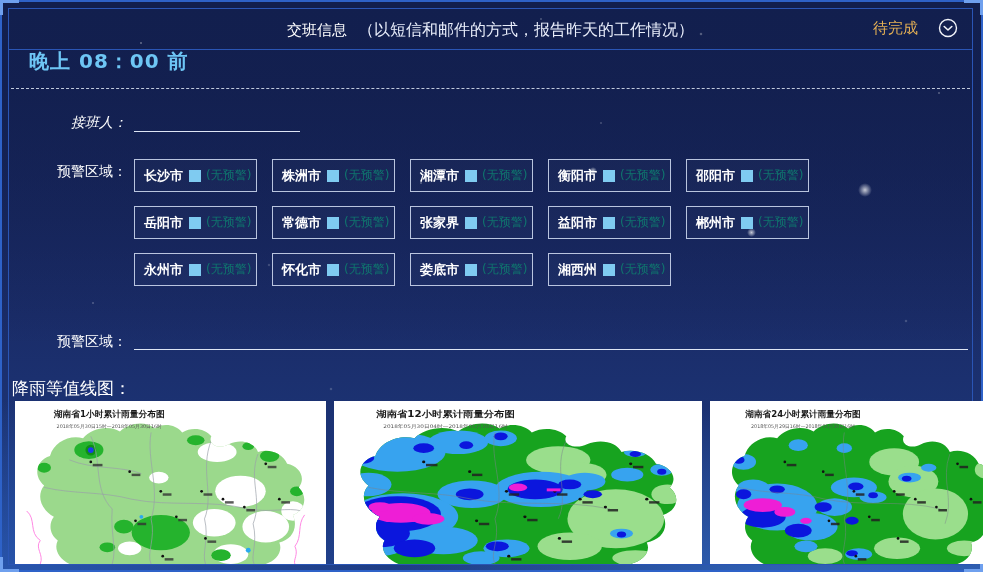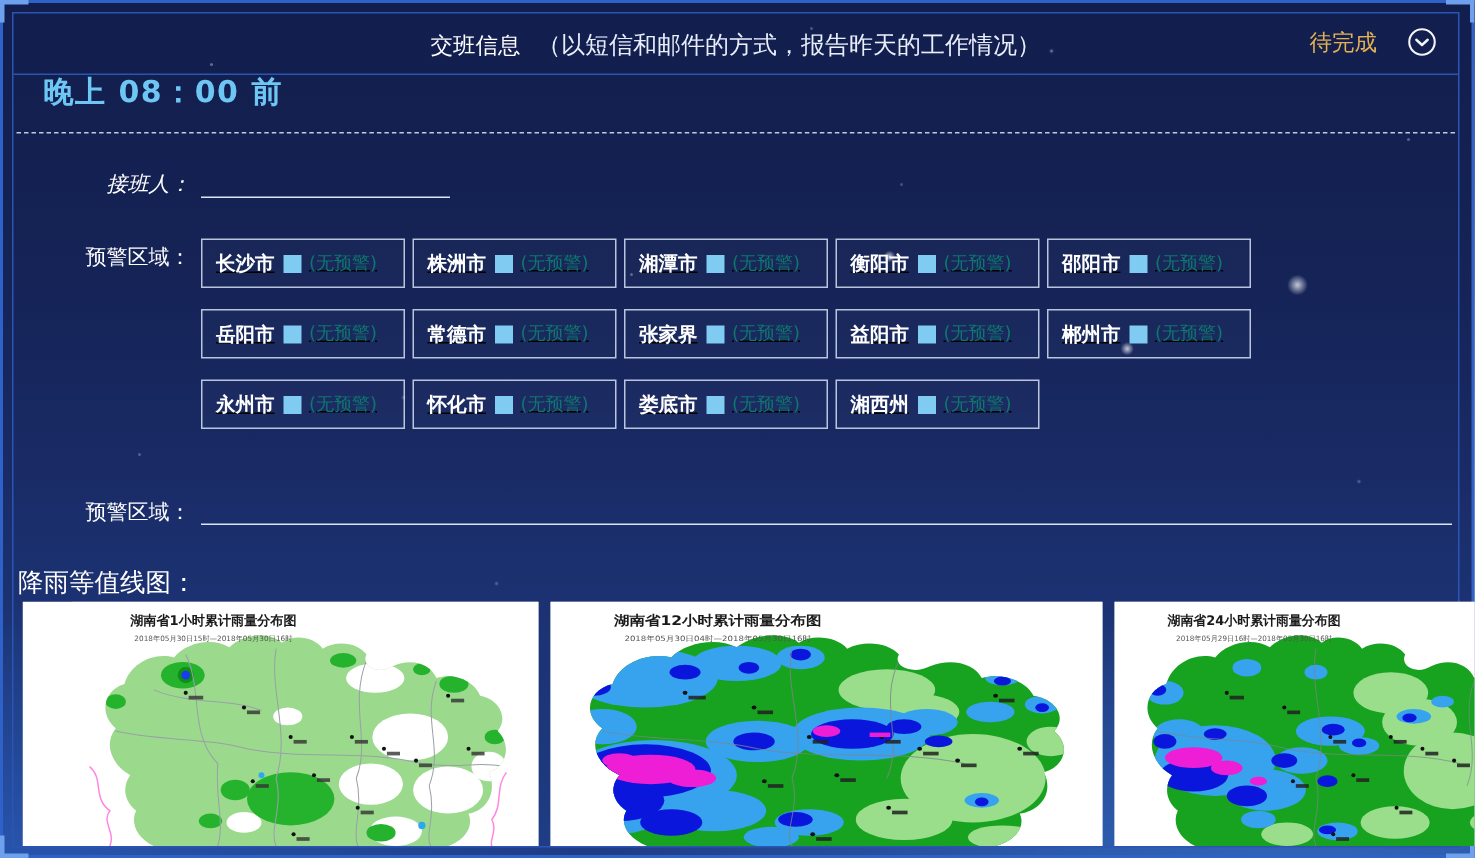--- a/index.html
+++ b/index.html
@@ -43,29 +43,29 @@
   .dashed{position:absolute;left:2px;right:2px;top:79px;border-top:1px dashed rgba(225,232,246,.85);}
   .flabel{position:absolute;left:0;width:118px;text-align:right;color:#ffffff;font-size:14px;}
   .uinput{position:absolute;background:transparent;border:none;border-bottom:1px solid #dde5f4;color:#fff;font-size:14px;outline:none;height:22px;padding:0 4px;font-family:inherit;}
   #successor-input{left:125px;top:100px;width:158px;}
   #content-input{left:125px;top:318px;width:826px;}
   .lbl-successor{top:105px;font-style:italic;}
   .lbl-area{top:154px;}
   .lbl-content{top:324px;}
   .rain-label{position:absolute;left:3px;top:368px;color:#fff;font-size:17px;}
   .city-grid{position:absolute;left:125px;top:150px;width:730px;display:flex;flex-wrap:wrap;}
-  .city-box{width:136px;height:33px;border:1px solid rgba(214,224,246,.85);box-sizing:border-box;
-    display:flex;align-items:center;padding-left:9px;margin:0 5px 14px 0;cursor:pointer;background:rgba(255,255,255,.02);text-decoration:underline;}
+  .city-box{width:123px;height:33px;border:1px solid rgba(214,224,246,.85);box-sizing:border-box;
+    display:flex;align-items:center;padding-left:9px;margin:0 15px 14px 0;cursor:pointer;background:rgba(255,255,255,.02);}
   .city-name{color:#ffffff;font-size:13px;font-weight:600;}
   .city-check{width:12px;height:12px;background:#7fcbf1;margin:0 5px 0 6px;flex:0 0 auto;}
   .city-nowarn{color:#0f766e;font-size:12px;white-space:nowrap;}
   .maps{position:absolute;left:6px;top:392px;height:163px;display:flex;gap:8px;overflow:hidden;}
   .map{background:#ffffff;height:163px;flex:0 0 auto;}
   .map svg{display:block;width:100%;height:100%;}
-  .m1{width:311px;padding-left:33px;} .m2{width:368px;} .m3{width:307px;}
+  .m1{width:311px;} .m2{width:368px;} .m3{width:307px;}
   .map-title{font-weight:bold;}
 </style>
 </head>
 <body>
 
 <div class="stars"></div>
 <div class="glow g1"></div>
 <div class="glow g2"></div>
 <div class="glow g3"></div>
 <div class="frame"></div>

